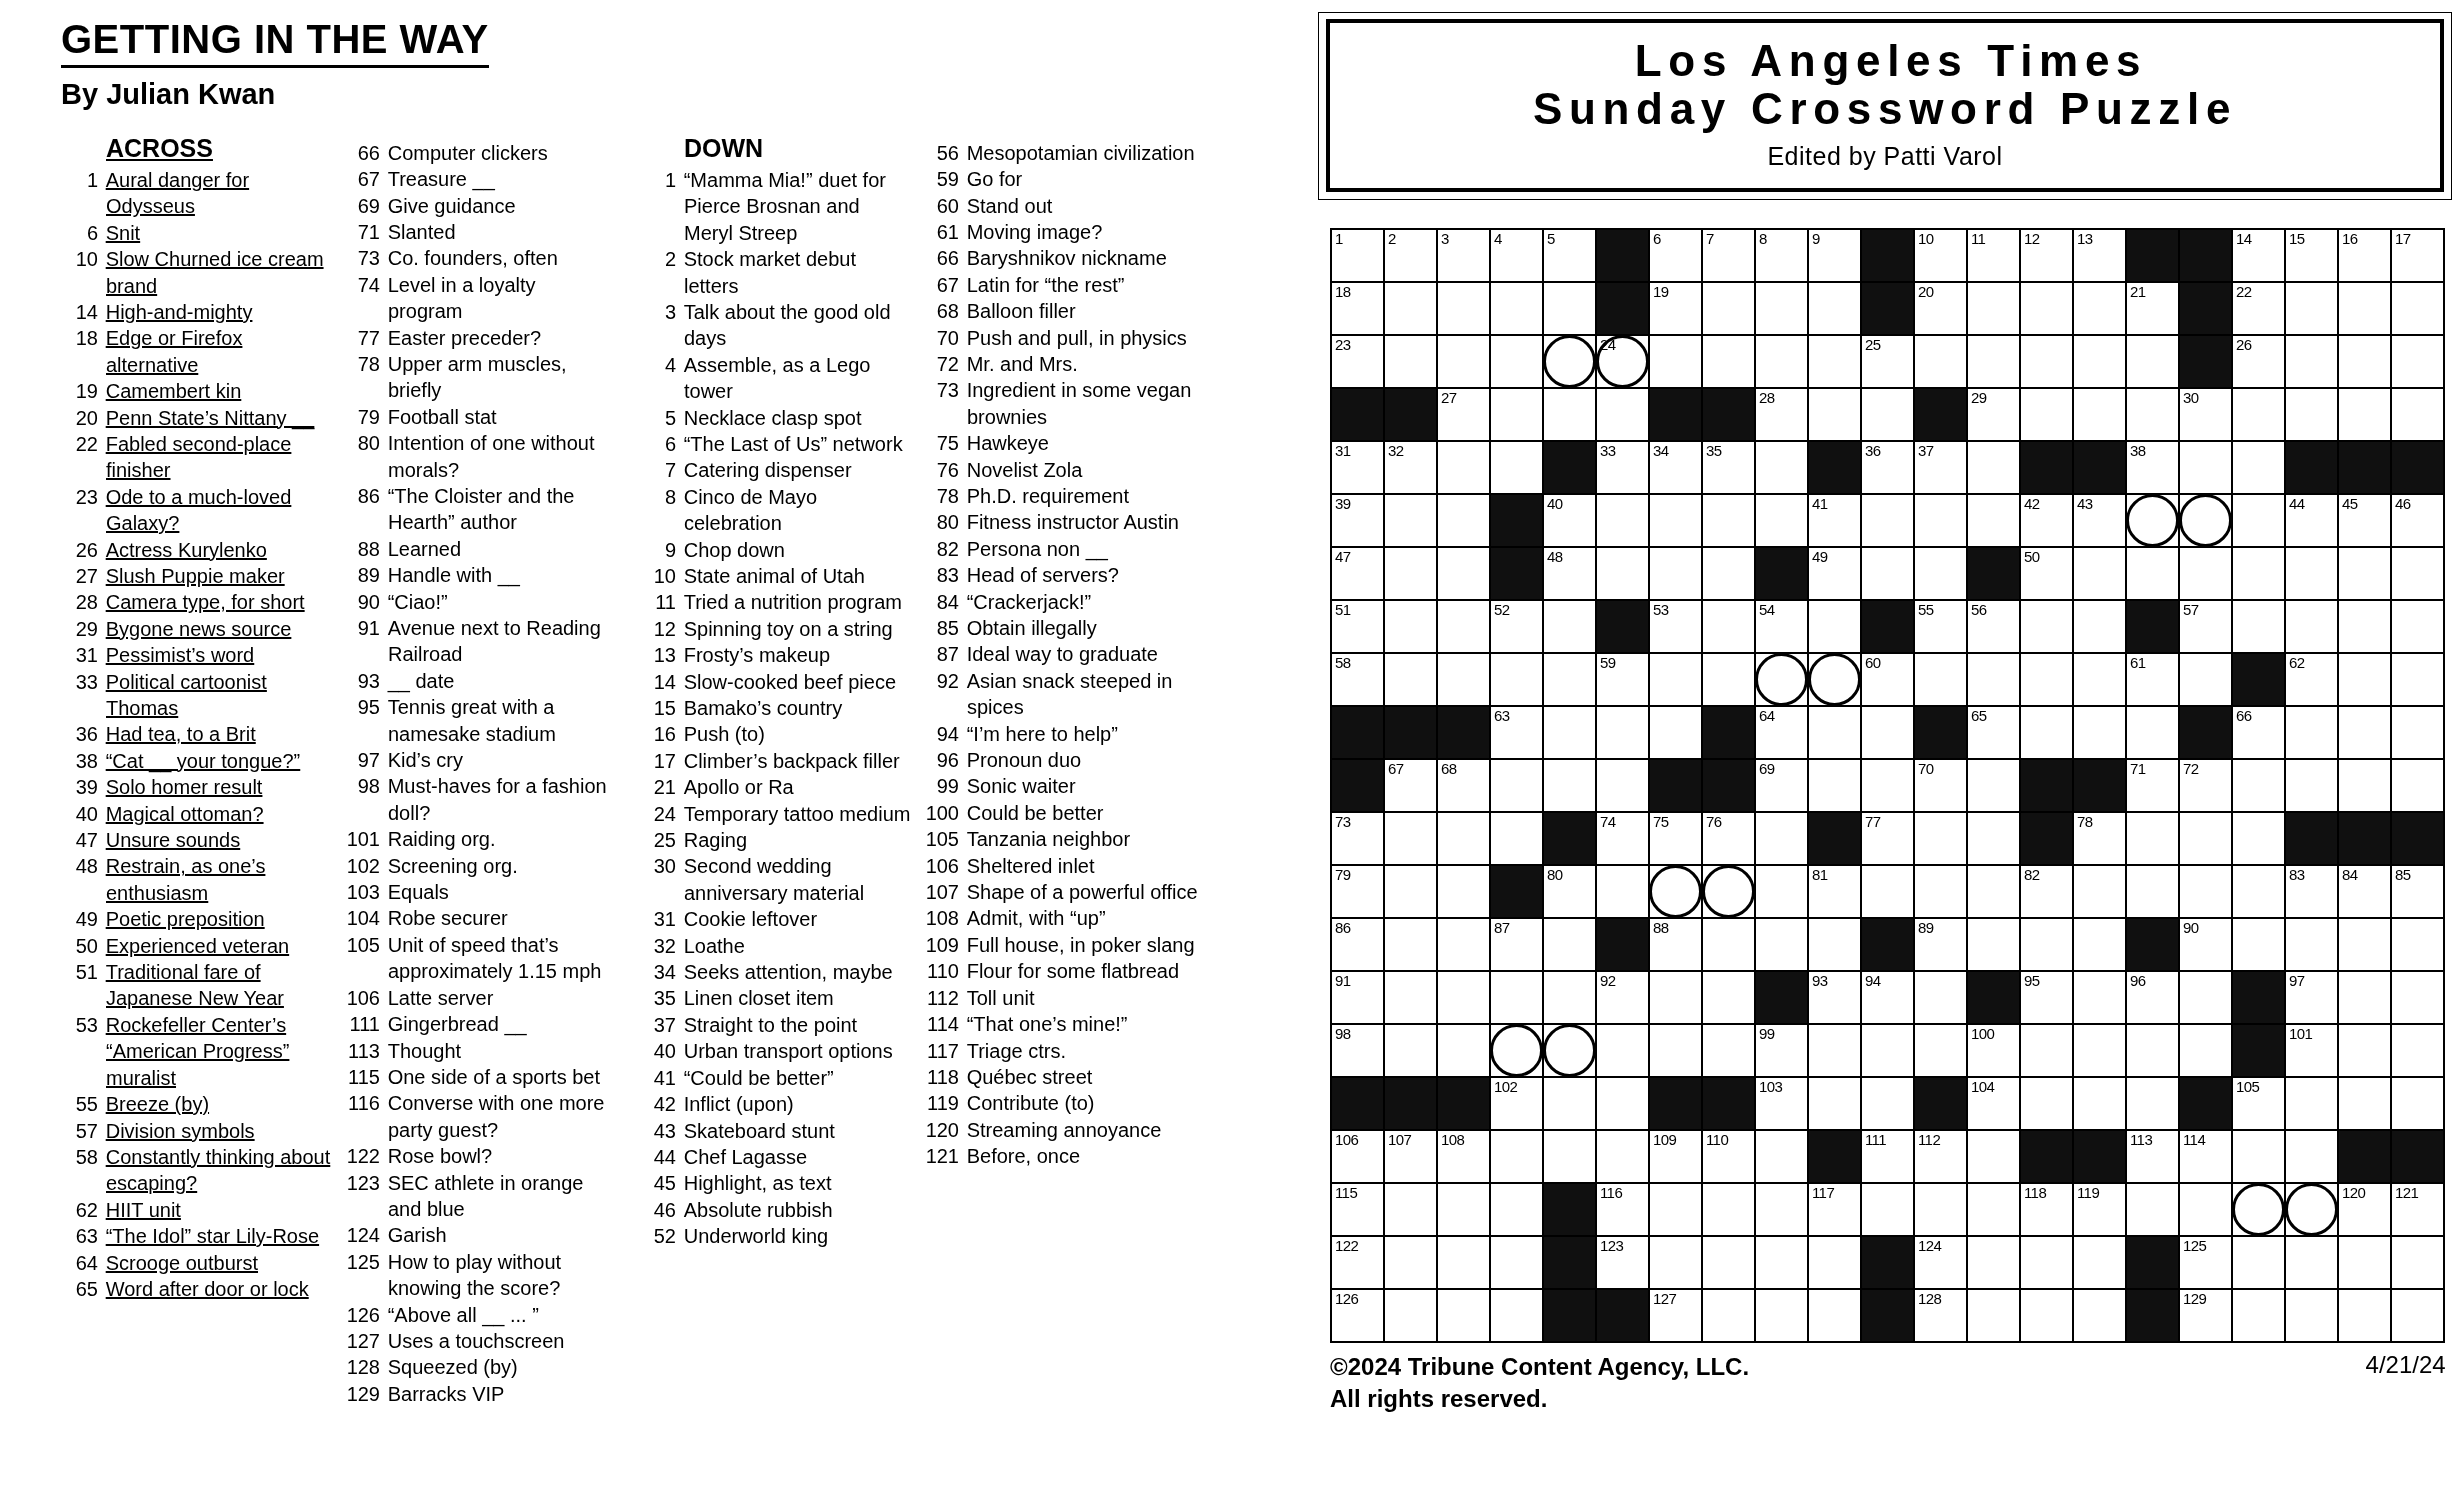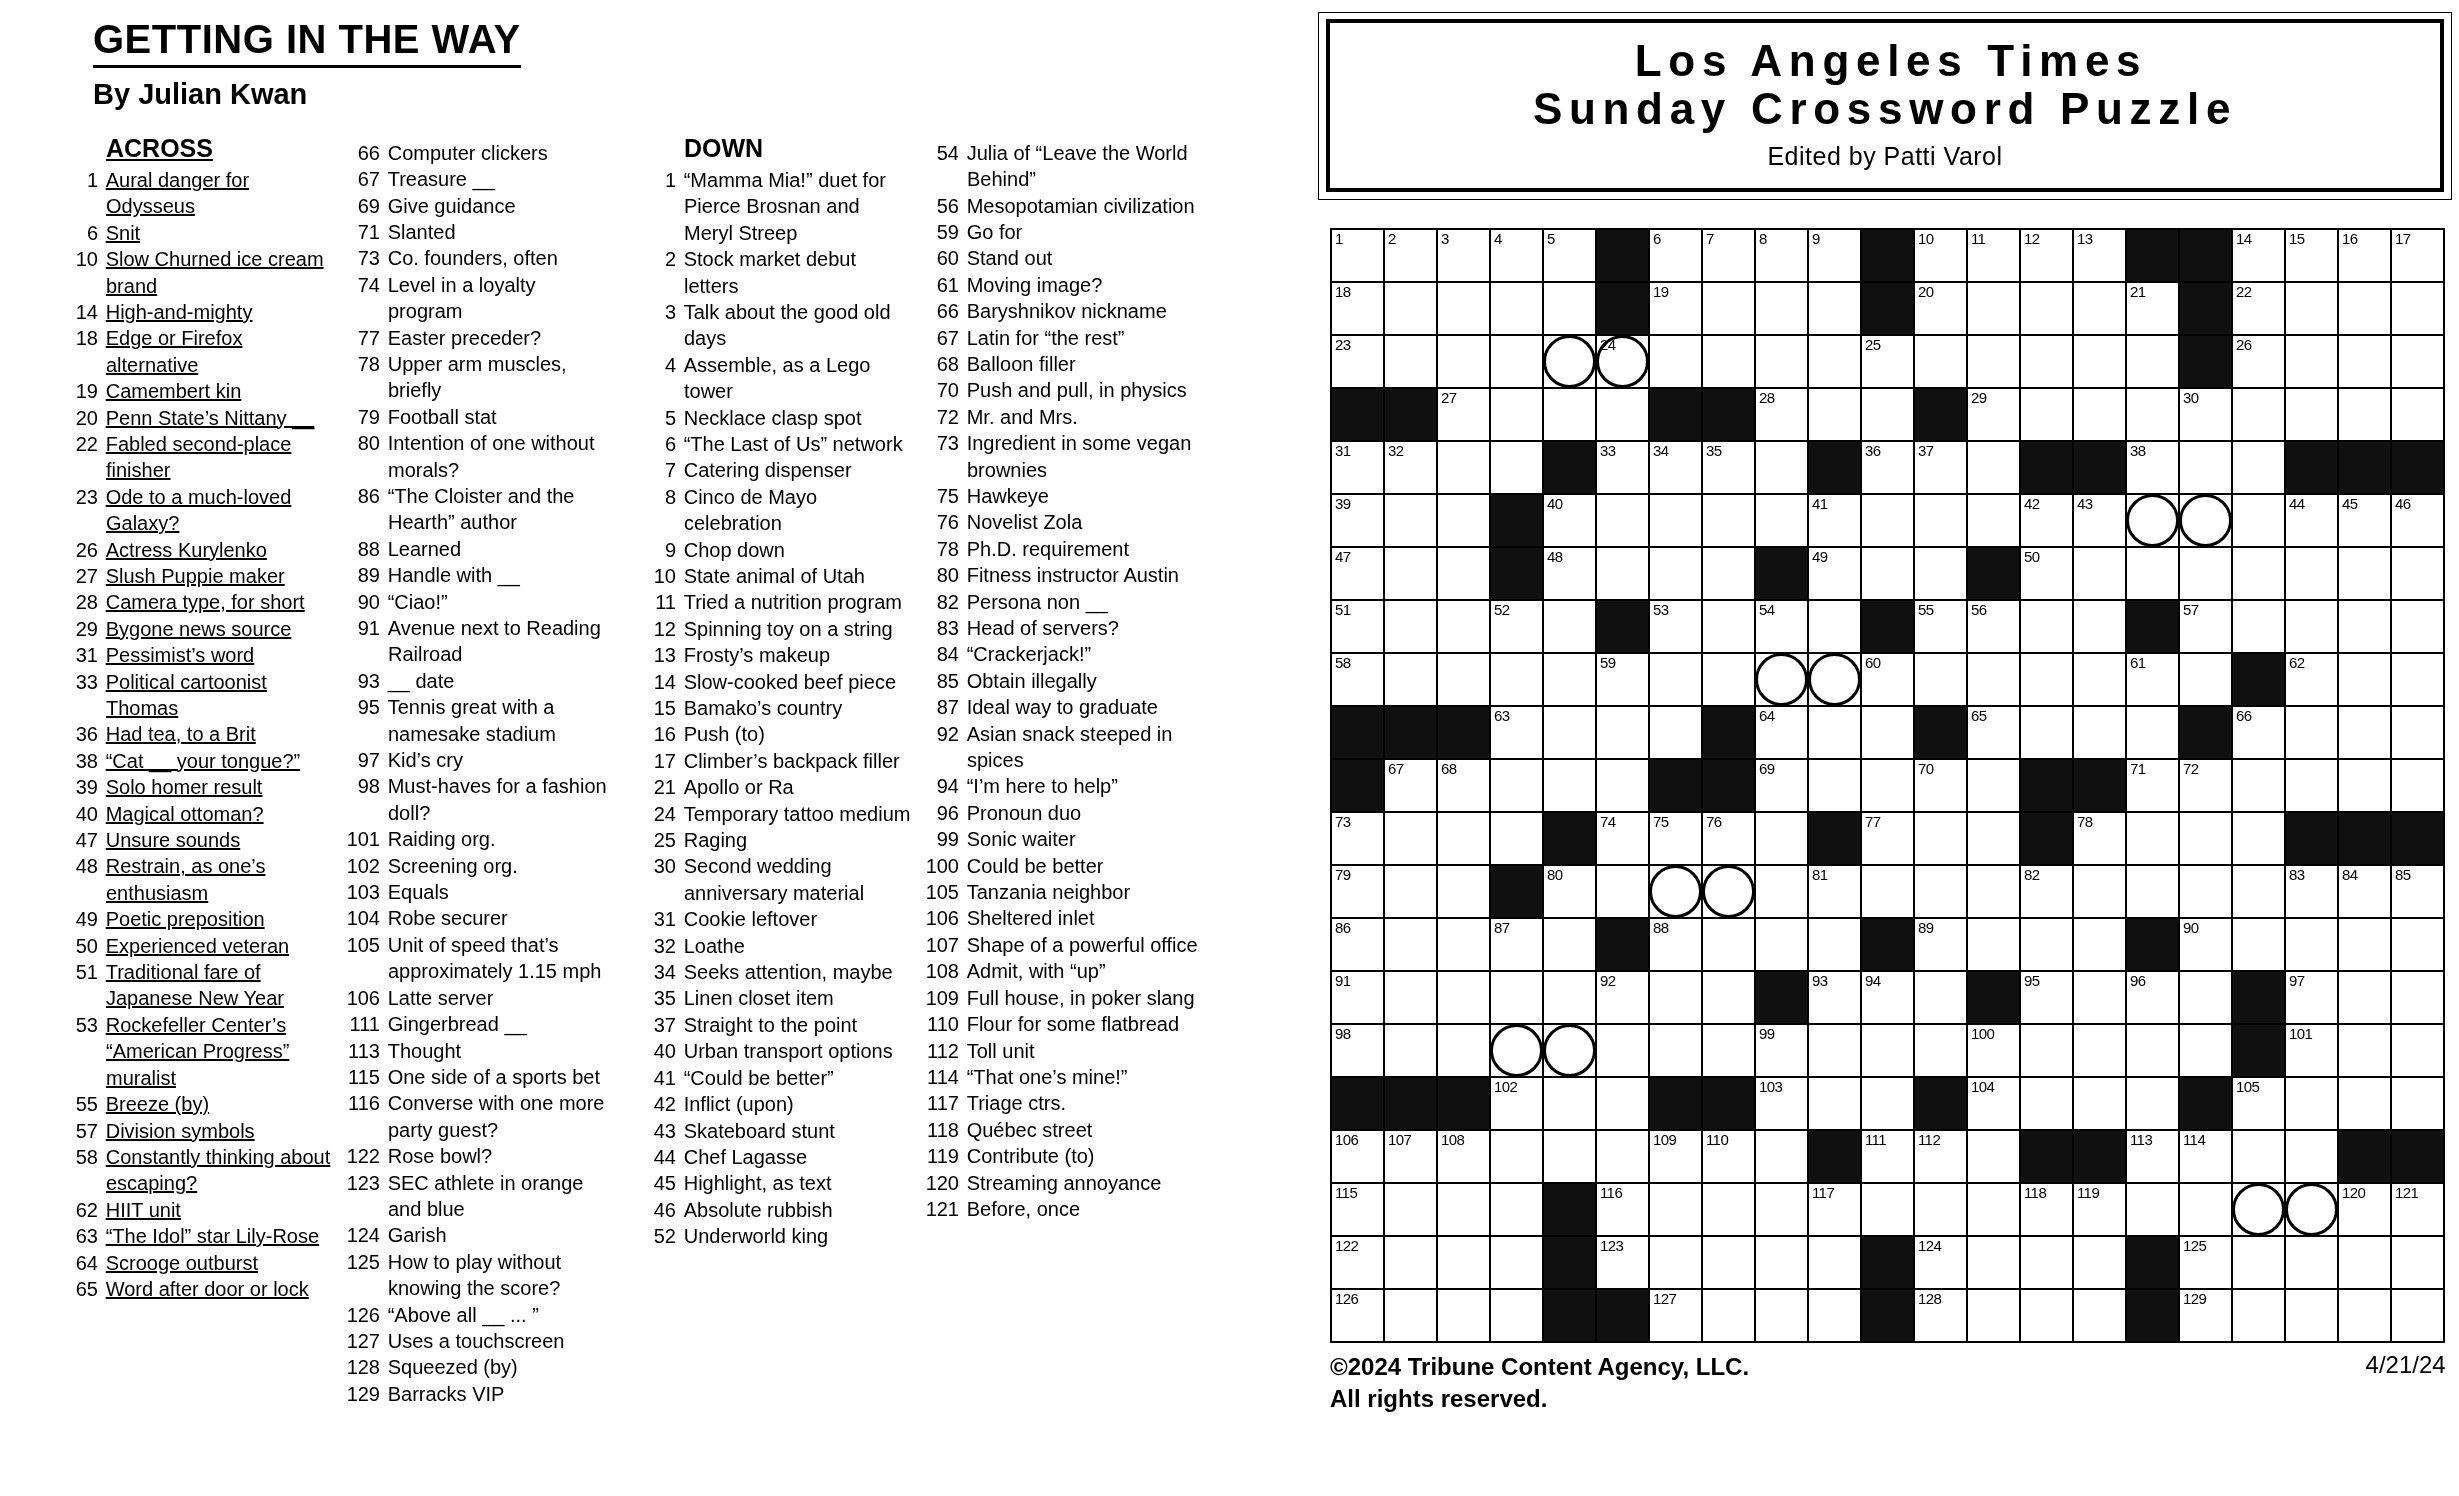--- a/index.html
+++ b/index.html
@@ -3,21 +3,21 @@
 <meta charset="utf-8">
 <style>
   html,body{margin:0;padding:0;}
   body{
     width:2459px;height:1497px;position:relative;overflow:hidden;
     background:#ffffff;color:#000;
     font-family:"Liberation Sans", sans-serif;
     -webkit-font-smoothing:antialiased;
   }
   
-  .title-block{position:absolute;left:61px;top:17.3px;margin-left:32px;}
+  .title-block{position:absolute;left:61px;top:17.3px;}
   .puzzle-title{
     font-size:40px;font-weight:bold;letter-spacing:0.5px;line-height:1.1;
     display:inline-block;border-bottom:3.8px solid #000;padding-bottom:3.8px;margin:0;
   }
   .byline{font-size:29px;font-weight:bold;margin-top:9.6px;}
   .clue-col{position:absolute;top:133px;font-size:20px;line-height:26.4px;}
   .clue-col .list-pad{padding-top:6.7px;}
   .clue-header{font-size:25px;font-weight:bold;line-height:31px;padding-left:50px;margin-bottom:2.9px;}
   .clue{padding-left:50px;text-indent:-50px;}
   .clue .n{display:inline-block;width:42px;margin-right:7.7px;text-align:right;text-indent:0;}
@@ -171,21 +171,20 @@
       <div class="clue"><span class="n">42</span><span>Inflict (upon)</span></div>
       <div class="clue"><span class="n">43</span><span>Skateboard stunt</span></div>
       <div class="clue"><span class="n">44</span><span>Chef Lagasse</span></div>
       <div class="clue"><span class="n">45</span><span>Highlight, as text</span></div>
       <div class="clue"><span class="n">46</span><span>Absolute rubbish</span></div>
       <div class="clue"><span class="n">52</span><span>Underworld king</span></div>
     </div>
   </div>
 <div id="clue-col-4" class="clue-col">
     <div class="list-pad">
-      <div class="clue"><span class="n">54</span><span>Julia of “Leave the World Behind”</span></div>
       <div class="clue"><span class="n">56</span><span>Mesopotamian civilization</span></div>
       <div class="clue"><span class="n">59</span><span>Go for</span></div>
       <div class="clue"><span class="n">60</span><span>Stand out</span></div>
       <div class="clue"><span class="n">61</span><span>Moving image?</span></div>
       <div class="clue"><span class="n">66</span><span>Baryshnikov nickname</span></div>
       <div class="clue"><span class="n">67</span><span>Latin for “the rest”</span></div>
       <div class="clue"><span class="n">68</span><span>Balloon filler</span></div>
       <div class="clue"><span class="n">70</span><span>Push and pull, in physics</span></div>
       <div class="clue"><span class="n">72</span><span>Mr. and Mrs.</span></div>
       <div class="clue"><span class="n">73</span><span>Ingredient in some vegan brownies</span></div>

